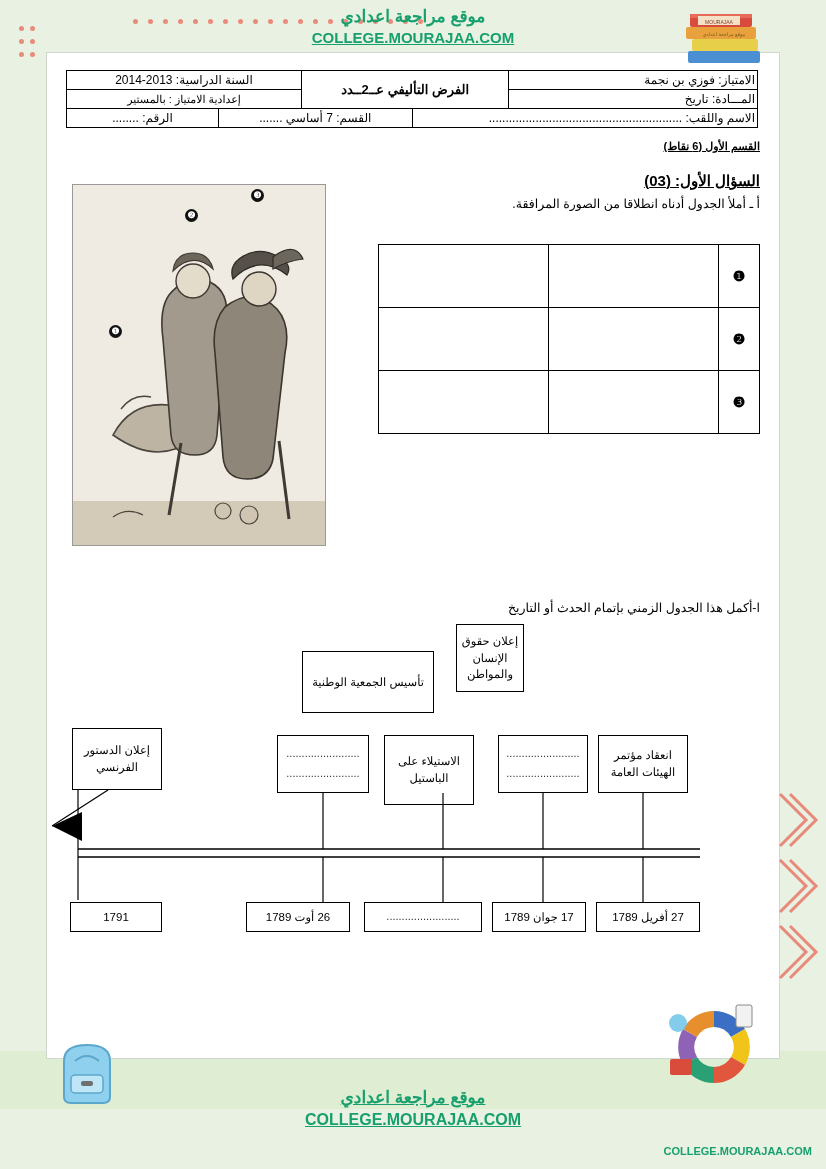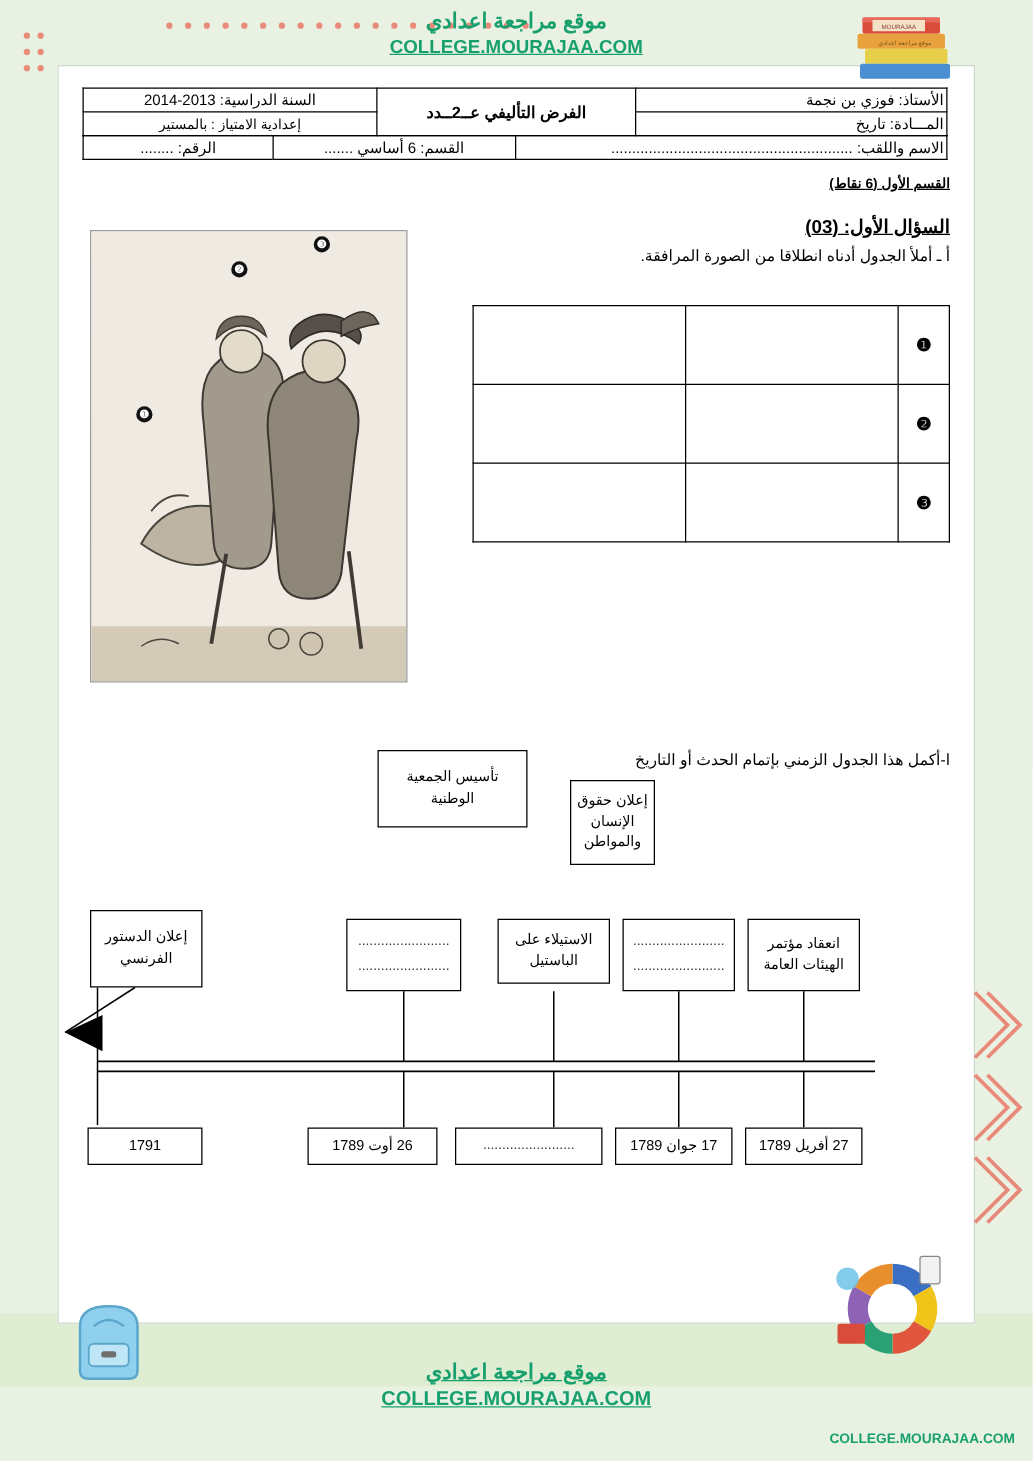--- a/index.html
+++ b/index.html
@@ -160,39 +160,39 @@
 <div class="wm-bot">
   <div class="l1">موقع مراجعة اعدادي</div>
   <div class="l2">COLLEGE.MOURAJAA.COM</div>
 </div>
 <div class="wm-corner">COLLEGE.MOURAJAA.COM</div>
 
 <div class="hdr">
   <table>
     <tbody>
         <tr>
-      <td style="width:36%;">الأستاذ: فوزي بن نجمة</td>
+      <td style="width:36%;">الامتياز: فوزي بن نجمة</td>
       <td class="mid big" rowspan="2" style="width:30%;">الفرض التأليفي عــ2ــدد</td>
       <td class="mid" style="width:34%;">السنة الدراسية: 2013-2014</td>
     </tr>
     <tr>
       <td>المـــادة: تاريخ</td>
       <td class="mid tiny">إعدادية الامتياز : بالمستير</td>
     </tr>
   </tbody>
     </table>
   <table style="margin-top:-1px;">
     <tbody>
         <tr>
       <td style="width:50%;">
         <span>الاسم واللقب:</span>
         <span>..........................................................</span>
       </td>
       <td class="mid" style="width:28%;">
-        <span>القسم: 6 أساسي</span>
+        <span>القسم: 7 أساسي</span>
         <span>.......</span>
       </td>
       <td class="mid" style="width:22%;">
         <span>الرقم:</span>
         <span>........</span>
       </td>
     </tr>
   </tbody>
     </table>
 </div>
@@ -253,26 +253,26 @@
     <td></td>
   </tr>
 </tbody>
   </table>
 
 <div class="q2">
   <div class="sub">ا-أكمل هذا الجدول الزمني بإتمام الحدث أو التاريخ</div>
 </div>
 
 <div class="box" style="left:456px;top:624px;width:68px;height:68px;">إعلان حقوق الإنسان والمواطن</div>
-<div class="box" style="left:302px;top:600px;width:120px;height:62px;">تأسيس الجمعية الوطنية</div>
+<div class="box" style="left:302px;top:651px;width:132px;height:62px;">تأسيس الجمعية الوطنية</div>
 
 <div class="box" style="left:598px;top:735px;width:90px;height:58px;">انعقاد مؤتمر الهيئات العامة</div>
 <div class="box dotline" style="left:498px;top:735px;width:90px;height:58px;">........................
 ........................</div>
-<div class="box" style="left:398px;top:735px;width:90px;height:52px;">الاستيلاء على الباستيل</div>
+<div class="box" style="left:384px;top:735px;width:90px;height:70px;">الاستيلاء على الباستيل</div>
 <div class="box dotline" style="left:277px;top:735px;width:92px;height:58px;">........................
 ........................</div>
 <div class="box" style="left:72px;top:728px;width:90px;height:62px;">إعلان الدستور الفرنسي</div>
 
 <svg class="arrowsvg" width="826" height="1169">
 
   <line x1="78" y1="849" x2="700" y2="849" stroke="#000" stroke-width="1.4"></line>
   <line x1="78" y1="857" x2="700" y2="857" stroke="#000" stroke-width="1.4"></line>
 
   <polygon points="52,826 82,841 82,812" fill="#000"></polygon>
@@ -285,17 +285,17 @@
   <line x1="78" y1="790" x2="78" y2="900" stroke="#000" stroke-width="1.2"></line>
 
   <line x1="643" y1="857" x2="643" y2="902" stroke="#000" stroke-width="1.2"></line>
   <line x1="543" y1="857" x2="543" y2="902" stroke="#000" stroke-width="1.2"></line>
   <line x1="443" y1="857" x2="443" y2="902" stroke="#000" stroke-width="1.2"></line>
   <line x1="323" y1="857" x2="323" y2="902" stroke="#000" stroke-width="1.2"></line>
 
   <line x1="500" y1="692" x2="500" y2="735" stroke="#000" stroke-width="0"></line>
 </svg>
 
-<div class="box" style="left:596px;top:902px;width:94px;height:30px;">27 أفريل 1789</div>
+<div class="box" style="left:596px;top:902px;width:104px;height:30px;">27 أفريل 1789</div>
 <div class="box" style="left:492px;top:902px;width:94px;height:30px;">17 جوان 1789</div>
 <div class="box dotline" style="left:364px;top:902px;width:118px;height:30px;">........................</div>
 <div class="box" style="left:246px;top:902px;width:104px;height:30px;">26 أوت 1789</div>
 <div class="box" style="left:70px;top:902px;width:92px;height:30px;">1791</div>
 
 </body></html>

